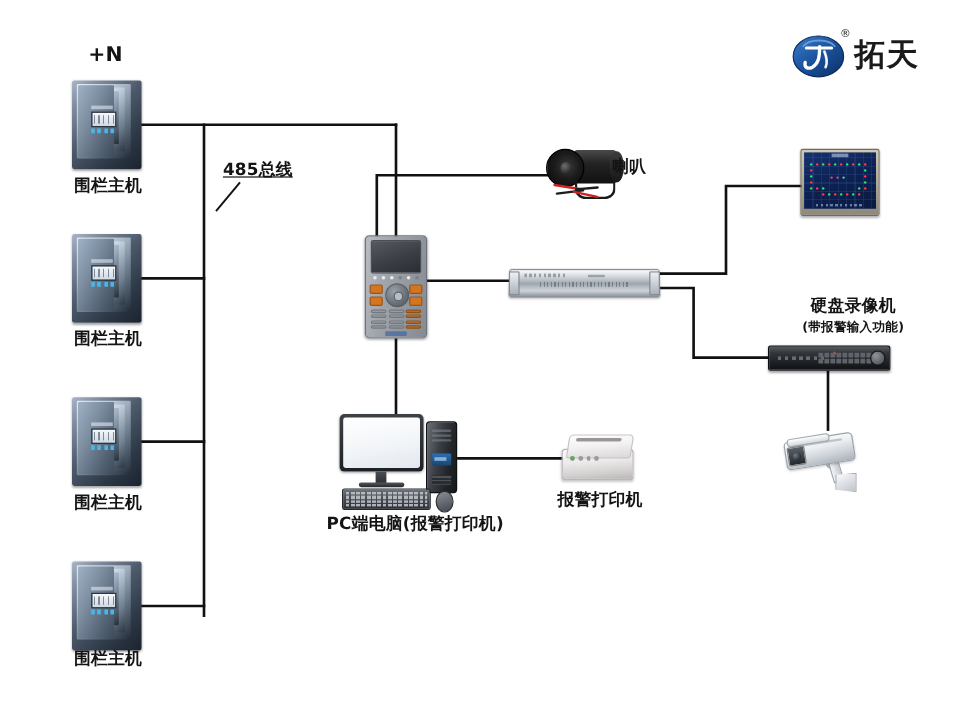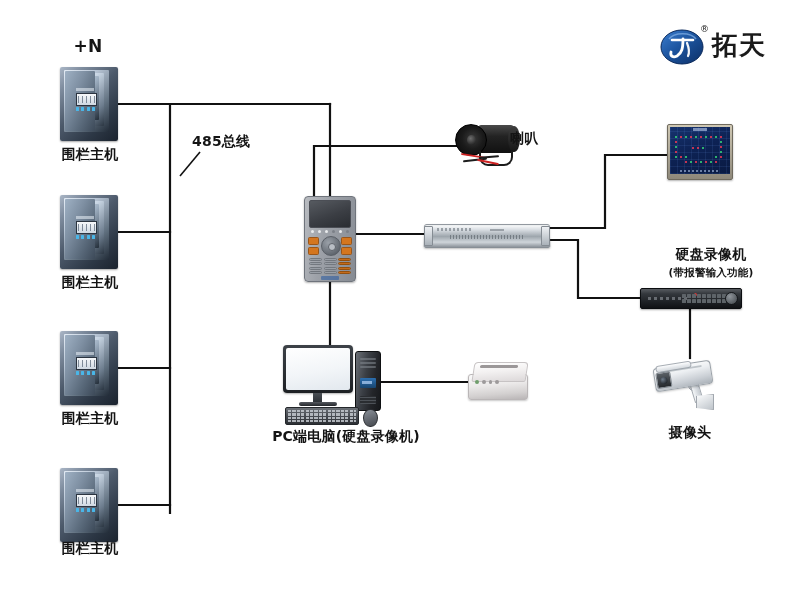--- a/index.html
+++ b/index.html
@@ -448,21 +448,21 @@
       <path d="M12 14 L33 14" stroke="#ffffff" stroke-width="2.6" fill="none" stroke-linecap="round"></path>
       <path d="M23 13 C23 22 22 27 17 30 C13 32 10 30 11 26" stroke="#ffffff" stroke-width="2.8" fill="none" stroke-linecap="round"></path>
       <path d="M27 17 C29 22 30 26 28 30" stroke="#ffffff" stroke-width="2.2" fill="none" stroke-linecap="round" opacity="0.95"></path>
     </svg>
     <span class="reg">®</span>
     <span class="zh">拓天</span>
   </div>
 
   <div class="lbl" style="left:58px;top:36px;width:60px;font-size:17px;">+N</div>
 
-  <div class="lbl" style="left:192px;top:133px;width:80px;text-align:left;">485总线</div>
+  <div class="lbl" style="left:164px;top:133px;width:80px;text-align:right;text-decoration:underline;">485总线</div>
 
   <div class="node" style="left:60px;top:67px;">
     <div class="fence">
       <div class="body"></div>
         <div class="r1"></div>
         <div class="r2"></div>
         <div class="r3"></div>
       <div class="face">
         <div class="brand"></div>
         <div class="lcd">
@@ -687,21 +687,20 @@
       <div class="joint"></div>
       <div class="arm"></div>
       <div class="plate"></div>
       <div class="body">
         <div class="sun"></div>
         <div class="ridge"></div>
         <div class="lens"></div>
       </div>
     </div>
   </div>
-  <div class="lbl" style="left:632px;top:424px;width:116px;">摄像头</div>
 
   <div class="node" style="left:283px;top:345px;">
     <div class="pc">
       <div class="mon">
           <div class="scr"></div>
         </div>
       <div class="stand"></div>
       <div class="base"></div>
       <div class="tower">
         <i></i>
@@ -712,30 +711,31 @@
       </div>
       <div class="kb">
           <i></i>
           <i></i>
           <i></i>
           <i></i>
         </div>
       <div class="mouse"></div>
     </div>
   </div>
-  <div class="lbl" style="left:258px;top:428px;width:176px;">PC端电脑(硬盘录像机)</div>
+  <div class="lbl" style="left:258px;top:428px;width:176px;">PC端电脑(报警打印机)</div>
 
   <div class="node" style="left:468px;top:358px;">
     <div class="prn">
       <div class="base"></div>
       <div class="top"></div>
       <div class="slot"></div>
       <div class="btns">
           <b class="g"></b>
           <b></b>
           <b></b>
           <b></b>
         </div>
     </div>
   </div>
+  <div class="lbl" style="left:440px;top:408px;width:120px;">报警打印机</div>
 
 
 </div>
 
 </body></html>

